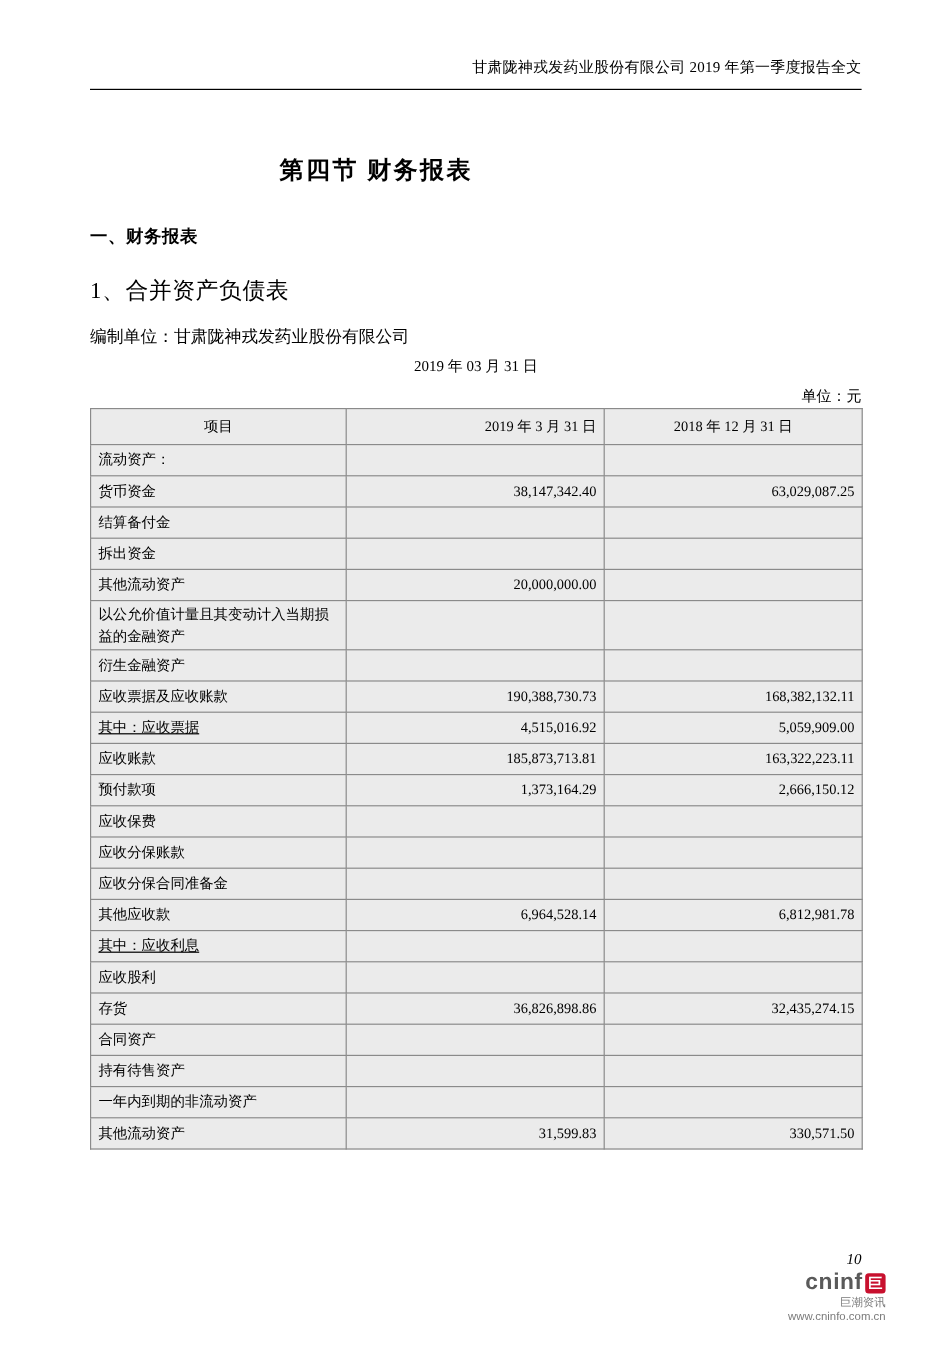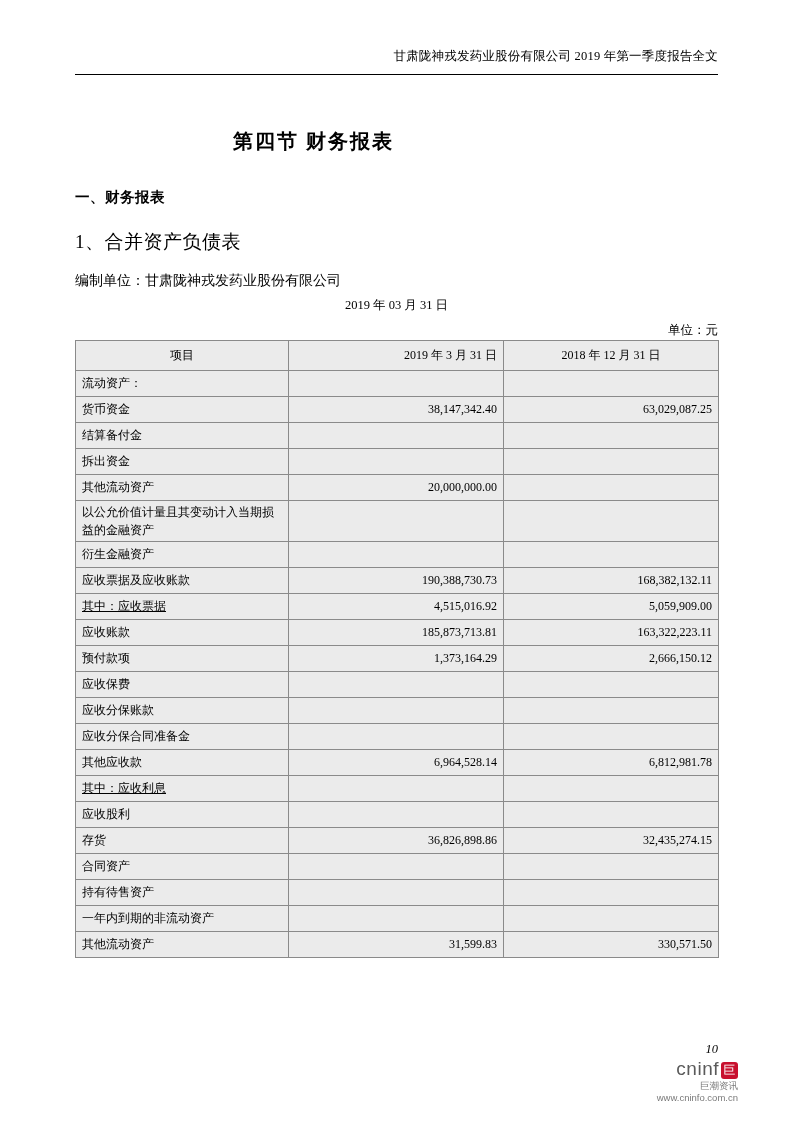--- a/index.html
+++ b/index.html
@@ -135,21 +135,21 @@
   .footer-logo {
     position: absolute;
     bottom: 18px;
     right: 55px;
     text-align: right;
     line-height: 1.25;
   }
   .footer-logo .brand {
     font-family: "Liberation Sans", sans-serif;
     font-size: 19px;
-    font-weight: normal;
+    font-weight: bold;
     color: #5a5a5a;
     letter-spacing: 0.5px;
     margin-top: 20px;
   }
   .footer-logo .brand .mark {
     display: inline-block;
     width: 17px;
     height: 17px;
     background: #c8102e;
     color: #ffffff;

